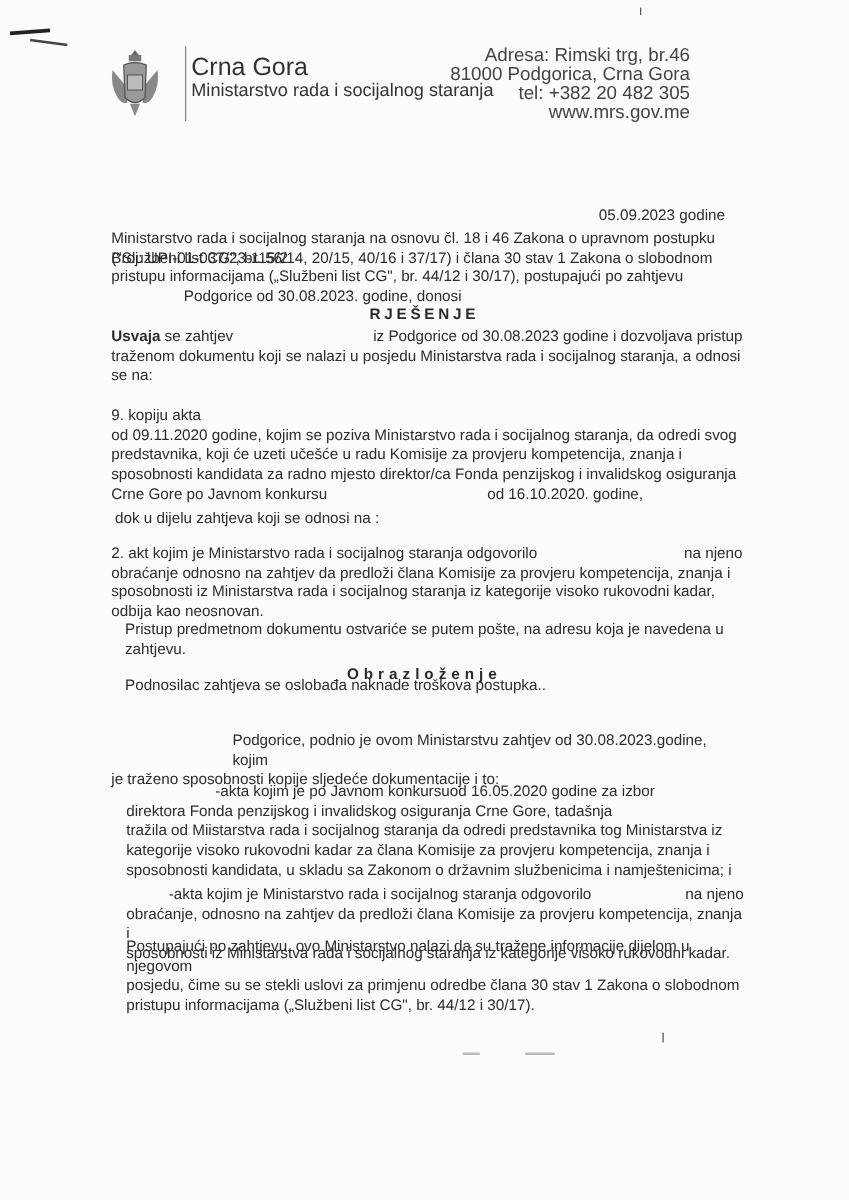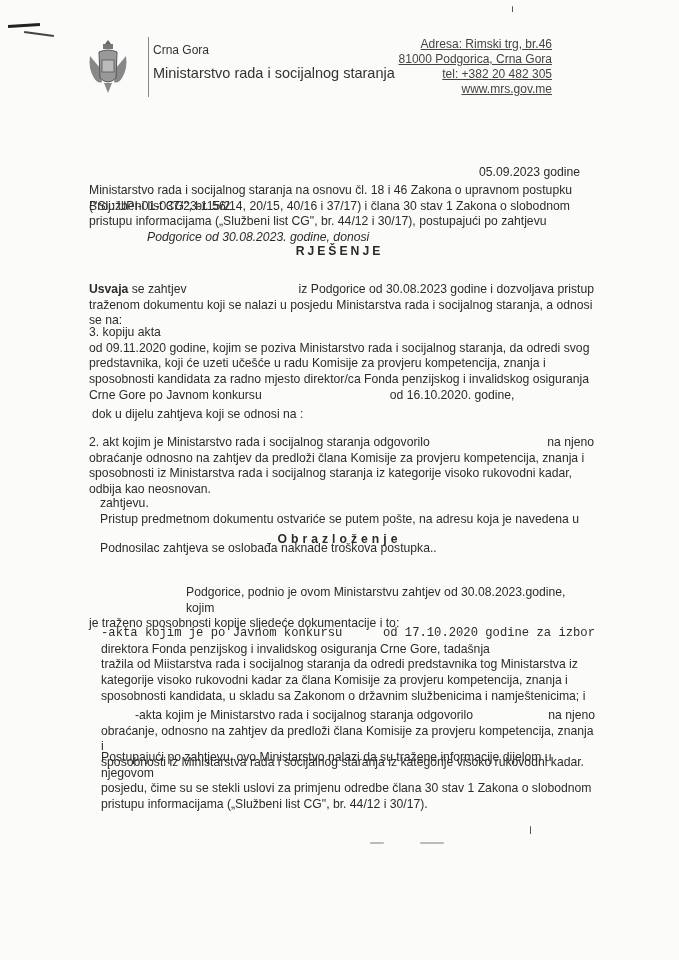--- a/index.html
+++ b/index.html
@@ -4,23 +4,23 @@
 <style>
   html, body { margin:0; padding:0; }
   body { width:679px; height:960px; background:#f4f4f2; position:relative; overflow:hidden;
          font-family:"Liberation Sans", sans-serif; color:#2a2a2a; }
   .page { position:absolute; left:0; top:0; width:679px; height:960px; background:#fbfbfa; }
   .abs { position:absolute; }
   .mark1 { left:8px; top:24px; width:32px; height:3px; background:#222; transform:rotate(-4deg); }
   .mark2 { left:24px; top:33px; width:30px; height:2px; background:#444; transform:rotate(8deg); }
   .crest { left:86px; top:38px; width:44px; height:60px; }
   .vline { left:148px; top:37px; width:1px; height:60px; background:#888; }
-  .org1 { left:153px; top:43px; font-size:12px; color:#333; }
+  .org1 { left:153px; top:43px; font-size:20px; color:#333; }
   .org2 { left:153px; top:65px; font-size:14.5px; color:#333; }
-  .addr { right:127px; text-align:right; font-size:12px; color:#444; line-height:15px; top:37px;text-decoration:underline; }
+  .addr { right:127px; text-align:right; font-size:15px; color:#444; line-height:15px; top:37px; }
   .txt { font-size:12.2px; line-height:15.7px; color:#2c2c2c; }
   .para { left:89px; width:500px; text-align:justify; }
   .date { right:99px; top:165px; }
   .title { left:0; width:679px; text-align:center; font-weight:bold; letter-spacing:3px; font-size:12.2px; }
   .noise { background:#bbb; border-radius:2px; }
 </style>
 </head>
 <body>
 
 <div class="page">
@@ -64,72 +64,72 @@
   <div class="abs txt" style="left:89px; top:182px;"></div>
 
   <div class="abs txt" style="left:89px; top:183px; width:505px;">
     <div style="position:relative; top:0;"></div>
   </div>
 
   <div class="abs txt" style="left:89px; top:183px; width:505px;">
     <div>Ministarstvo rada i socijalnog staranja na osnovu čl. 18 i  46 Zakona o upravnom postupku</div>
     <div>("Službeni list CG", br. 56/14, 20/15, 40/16 i 37/17) i člana 30 stav 1 Zakona o  slobodnom</div>
     <div>pristupu informacijama („Službeni list CG", br. 44/12 i 30/17), postupajući po zahtjevu</div>
-    <div style="padding-left:58px;font-style:italic;">Podgorice od 30.08.2023. godine, donosi</div>
+    <div style="padding-left:58px;">Podgorice od 30.08.2023. godine, donosi</div>
   </div>
 
   <div class="abs title" style="top:244px;">RJEŠENJE</div>
 
-  <div class="abs txt" style="left:89px; top:262px; width:505px;margin-top:20px;">
+  <div class="abs txt" style="left:89px; top:262px; width:505px;">
     <div style="display:flex; justify-content:space-between;">
       <span><b>Usvaja</b><span> se zahtjev</span></span>
       <span>iz Podgorice od 30.08.2023 godine i dozvoljava pristup</span>
     </div>
     <div>traženom dokumentu koji se nalazi u posjedu Ministarstva rada i socijalnog staranja, a odnosi</div>
     <div>se na:</div>
   </div>
 
   <div class="abs txt" style="left:89px; top:325px; width:505px;">
-    <div>3. kopiju akta</div>
+    <div>9. kopiju akta</div>
     <div>od 09.11.2020 godine, kojim se poziva Ministarstvo rada i socijalnog staranja, da odredi svog</div>
     <div>predstavnika, koji će uzeti učešće u radu Komisije za  provjeru kompetencija, znanja i</div>
     <div>sposobnosti kandidata za radno mjesto direktor/ca Fonda penzijskog i invalidskog osiguranja</div>
     <div><span>Crne Gore po Javnom konkursu</span><span style="display:inline-block;width:128px;"></span><span>od 16.10.2020. godine,</span></div>
   </div>
 
   <div class="abs txt" style="left:92px; top:407px;">dok u dijelu zahtjeva koji se odnosi na :</div>
 
   <div class="abs txt" style="left:89px; top:435px; width:505px;">
     <div style="display:flex; justify-content:space-between;">
       <span>2. akt kojim je  Ministarstvo rada i socijalnog staranja odgovorilo</span>
       <span>na njeno</span>
     </div>
     <div>obraćanje odnosno na zahtjev da predloži člana Komisije za provjeru kompetencija, znanja i</div>
     <div>sposobnosti iz Ministarstva rada i socijalnog staranja iz kategorije visoko rukovodni kadar,</div>
     <div>odbija kao neosnovan.</div>
   </div>
 
   <div class="abs txt" style="left:100px; top:496px; width:494px;">
+    <div>Pristup predmetnom dokumentu ostvariće se putem pošte, na adresu koja je navedena u</div>
     <div>zahtjevu.</div>
-    <div>Pristup predmetnom dokumentu ostvariće se putem pošte, na adresu koja je navedena u</div>
   </div>
 
   <div class="abs txt" style="left:100px; top:541px;">Podnosilac zahtjeva se oslobađa naknade troškova postupka..</div>
 
   <div class="abs title" style="top:532px; letter-spacing:4px;">Obrazloženje</div>
 
   <div class="abs txt" style="left:89px; top:585px; width:505px;">
     <div style="padding-left:97px;">Podgorice, podnio je ovom Ministarstvu zahtjev od 30.08.2023.godine, kojim</div>
     <div>je traženo sposobnosti kopije sljedeće dokumentacije i to:</div>
   </div>
 
   <div class="abs txt" style="left:101px; top:626px; width:494px;">
-    <div style="display:flex; justify-content:space-between;font-family:Liberation Mono, monospace;">
+    <div style="display:flex; justify-content:center;">
       <span>-akta kojim je po Javnom konkursu</span>
-      <span>od 17.10.2020 godine za izbor</span>
+      <span>od 16.05.2020 godine za izbor</span>
     </div>
     <div>direktora Fonda penzijskog i invalidskog osiguranja Crne Gore, tadašnja</div>
     <div>tražila od Miistarstva rada i socijalnog staranja da odredi predstavnika tog Ministarstva iz</div>
     <div>kategorije visoko rukovodni kadar za člana Komisije za provjeru kompetencija, znanja i</div>
     <div>sposobnosti kandidata, u skladu sa Zakonom o državnim službenicima i namještenicima; i</div>
   </div>
 
   <div class="abs txt" style="left:101px; top:708px; width:494px;">
     <div style="display:flex; justify-content:space-between;margin-left:34px;">
       <span>-akta kojim je Ministarstvo rada i socijalnog staranja odgovorilo</span>

